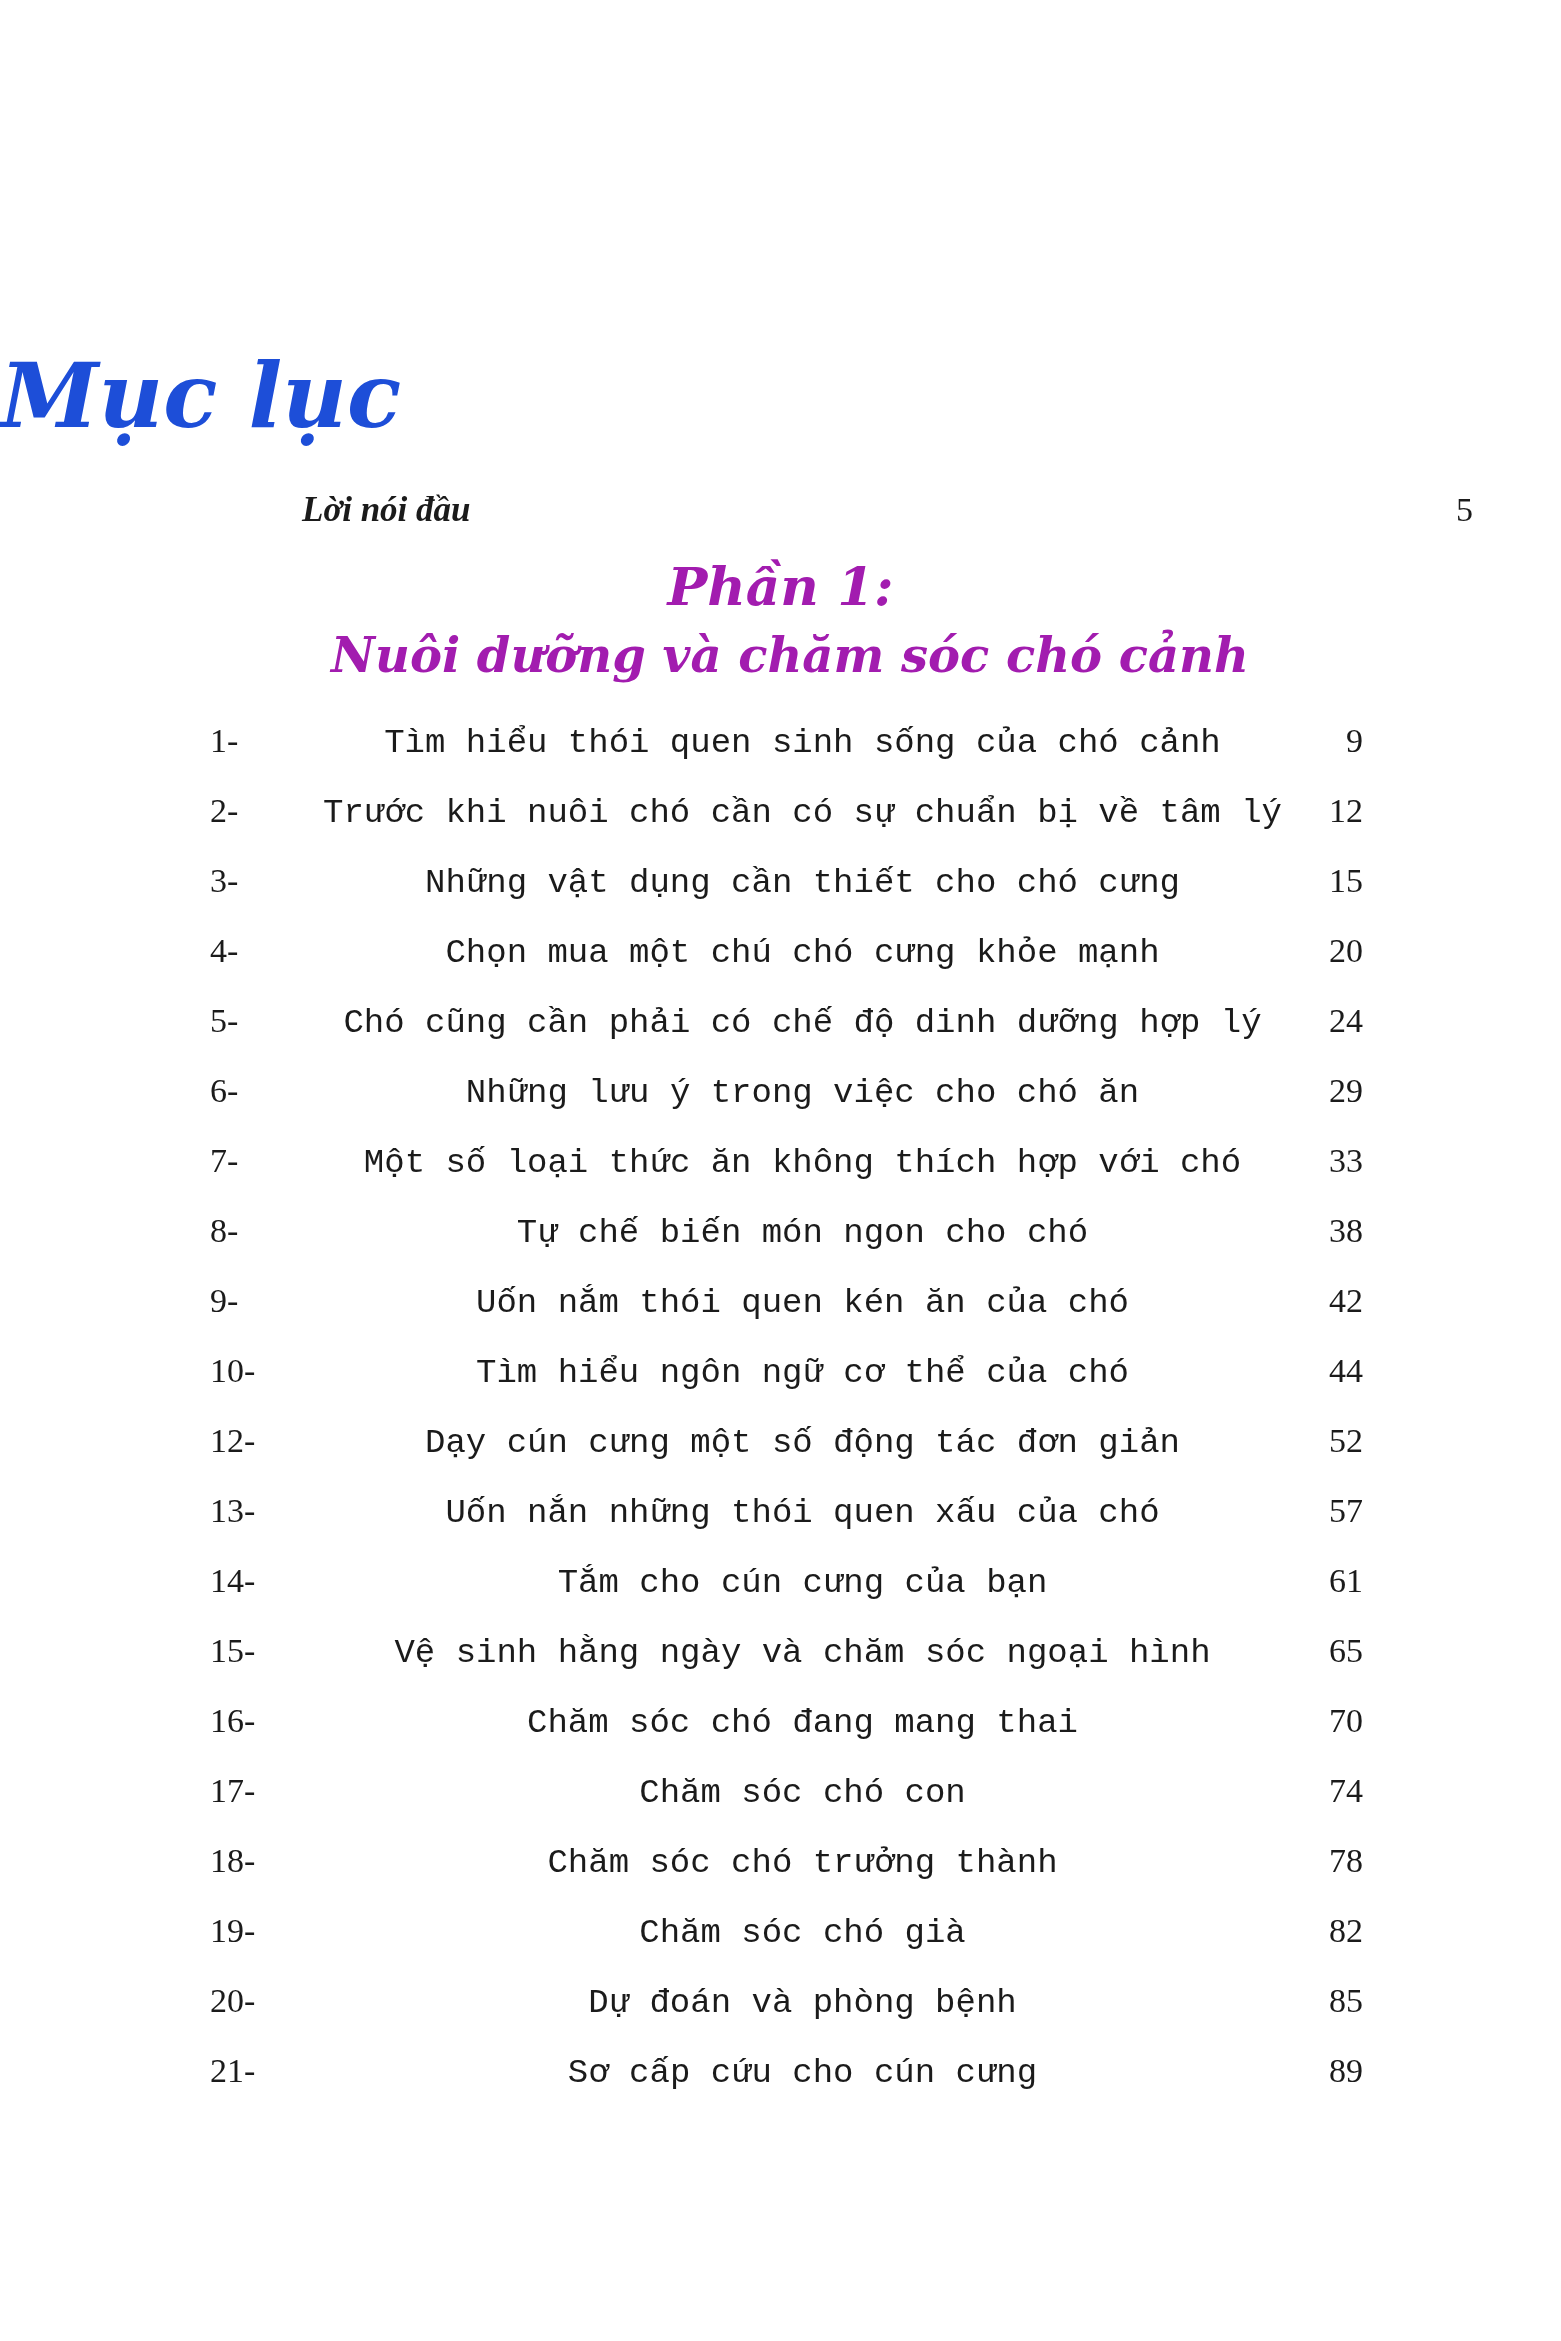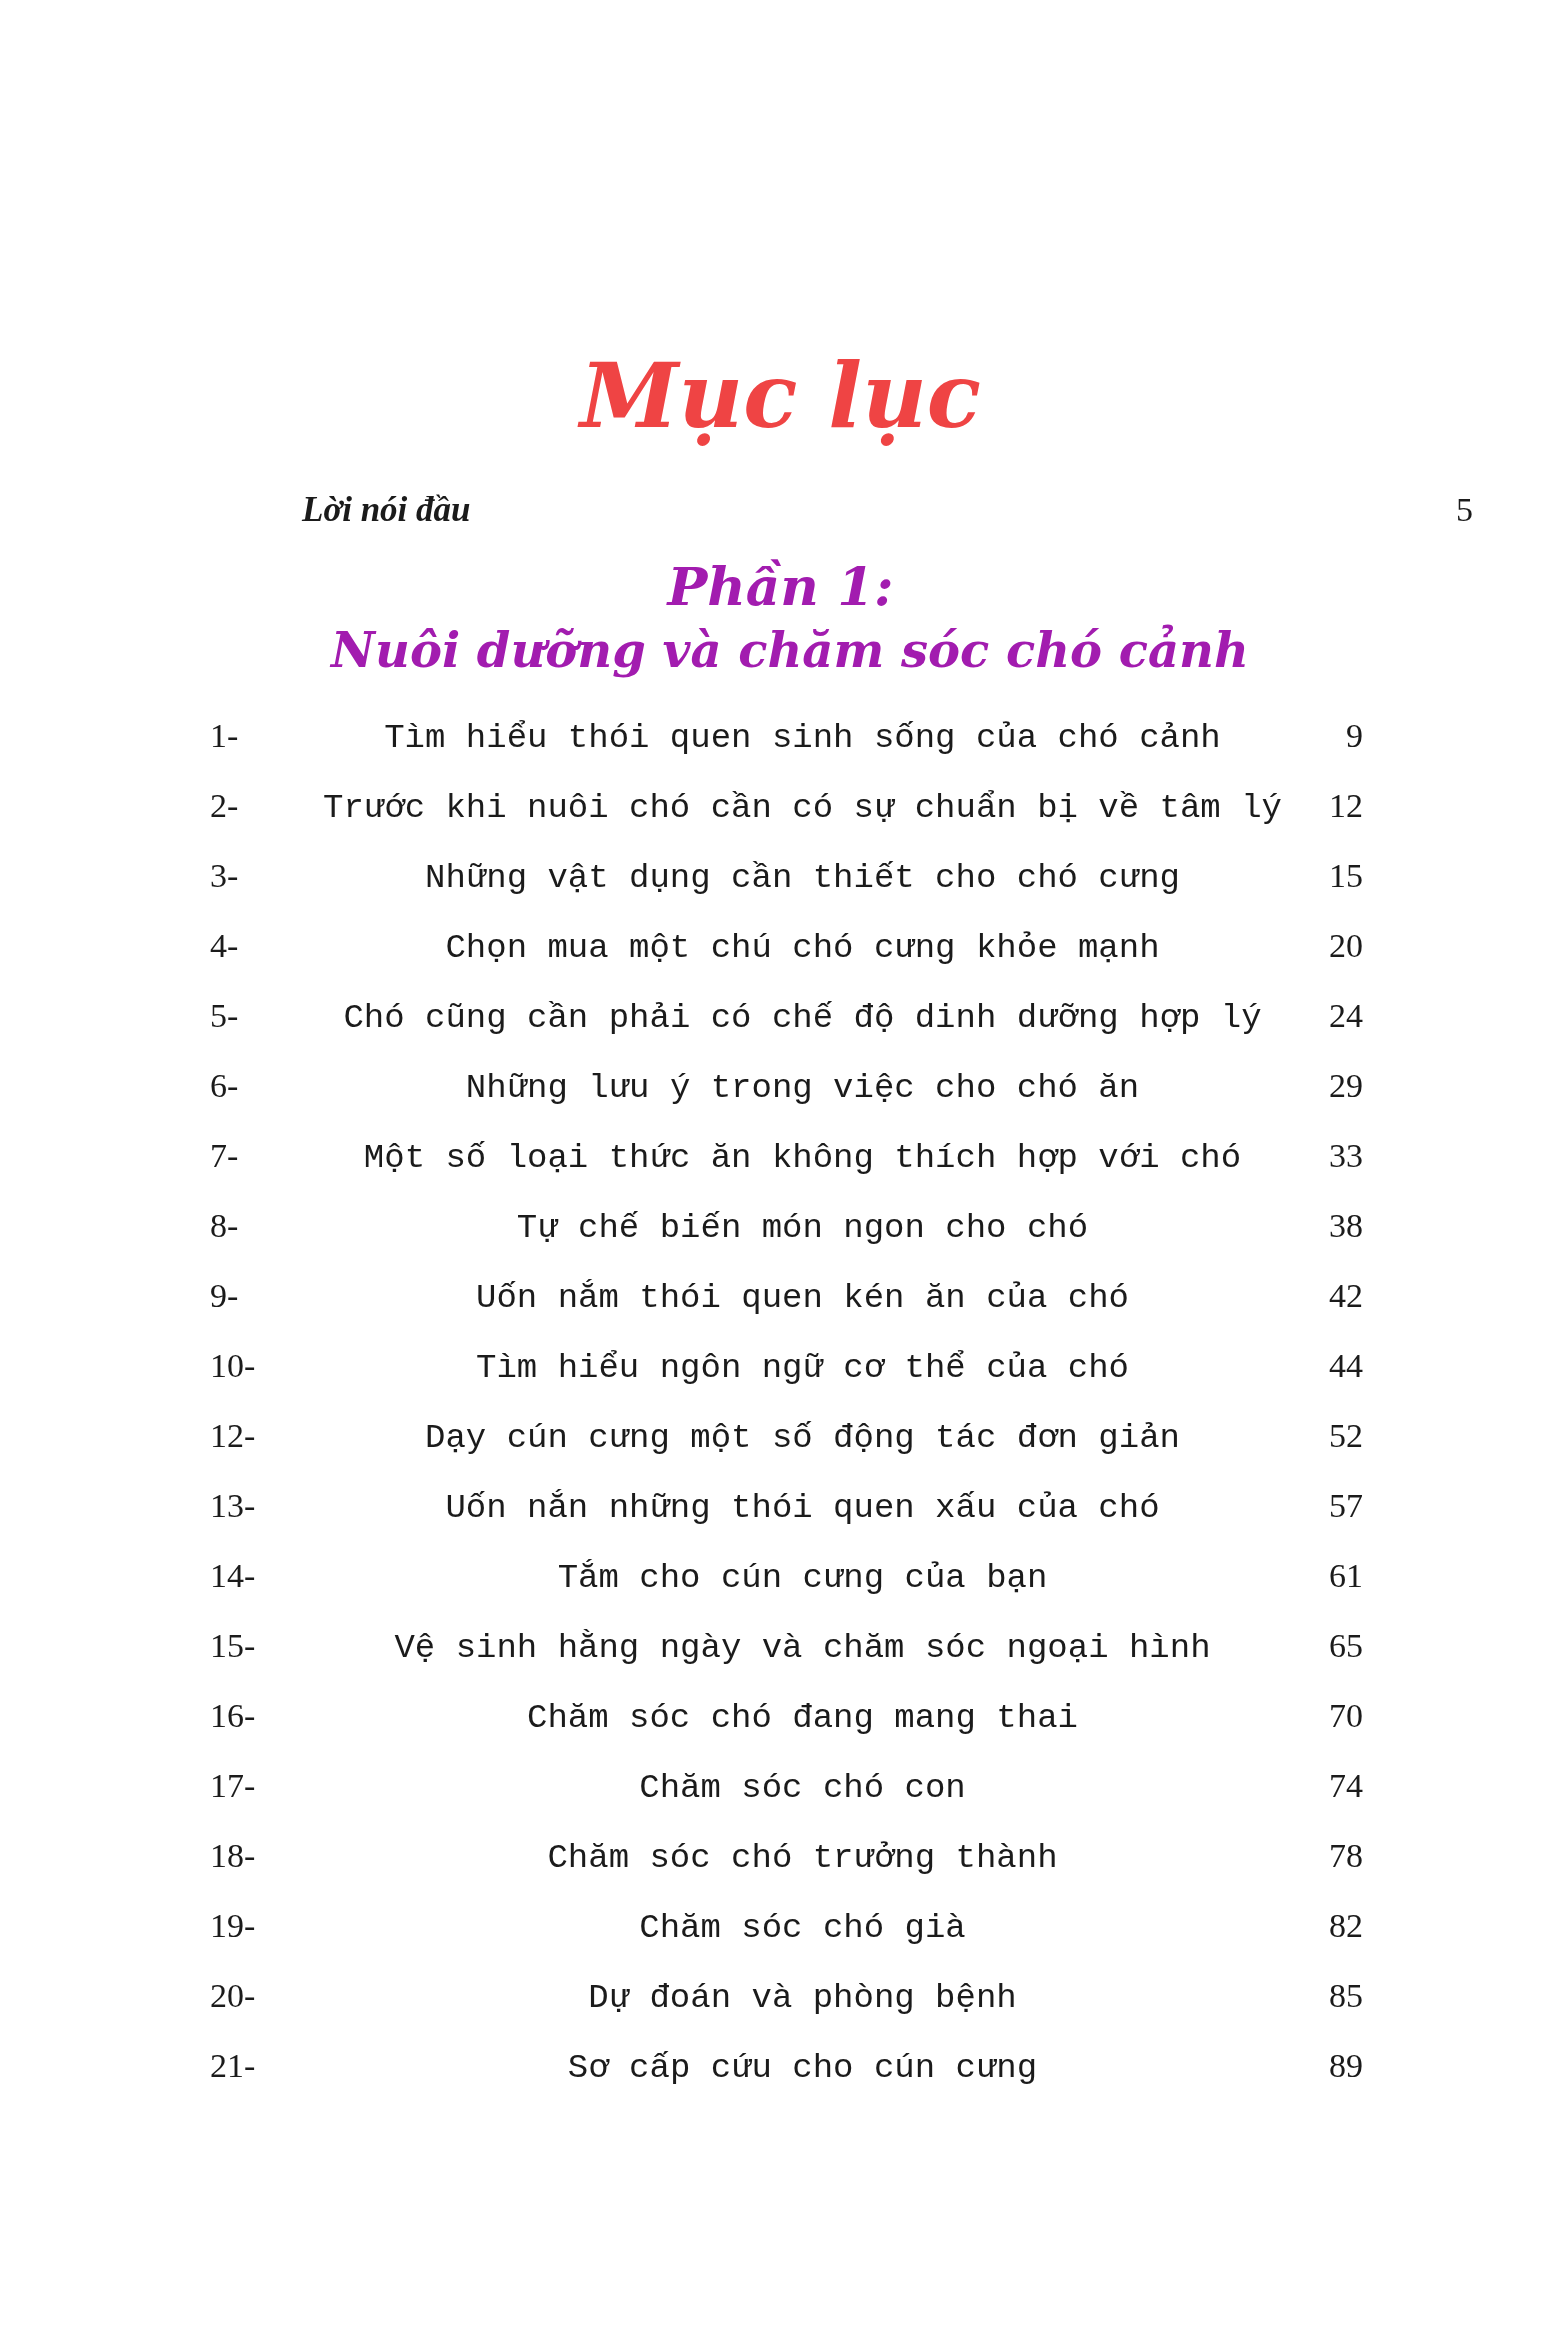--- a/index.html
+++ b/index.html
@@ -13,27 +13,27 @@
     height: 2342px;
     background: #ffffff;
     color: #1b1b1b;
     font-family: "Liberation Serif", serif;
     overflow: hidden;
     box-sizing: border-box;
   }
   .toc-title {
     margin: 0;
     padding-top: 343px;
-    text-align: center;
+    text-align: left;
     font-family: "DejaVu Serif", serif;
     font-style: italic;
     font-weight: 700;
     font-size: 89px;
     line-height: 1.2;
-    color: #ef4444;
+    color: #1d4ed8;
   }
   .foreword-row {
     display: flex;
     justify-content: space-between;
     align-items: baseline;
     margin: 40px 88px 0 302px;
     font-style: italic;
     font-weight: 700;
     font-size: 35px;
     color: #1b1b1b;
@@ -51,20 +51,21 @@
     font-weight: 700;
     color: #a21caf;
   }
   .part-line1 {
     font-size: 53px;
     line-height: 1.25;
   }
   .part-line2 {
     font-size: 48px;
     line-height: 1.3;
+    margin-top: 5px;
     padding-left: 19px;
   }
   .toc-entries {
     margin: 36px 198px 0 210px; 
   }
   .toc-entry {
     display: flex;
     align-items: baseline;
     height: 70px;
     font-size: 34px;

